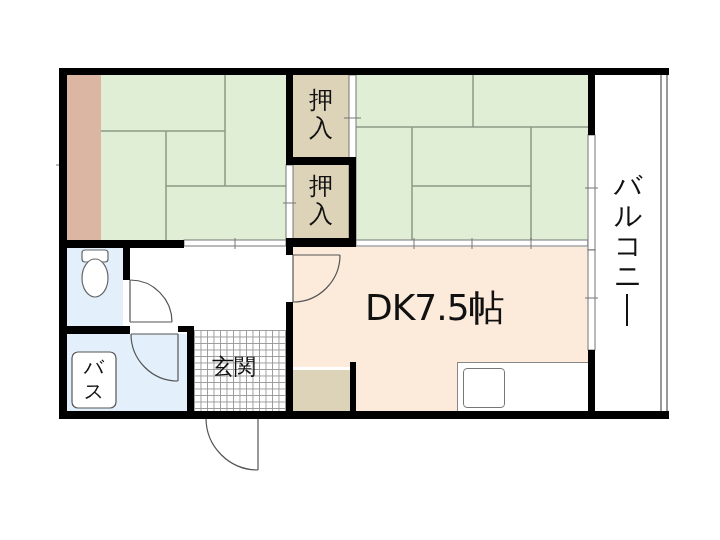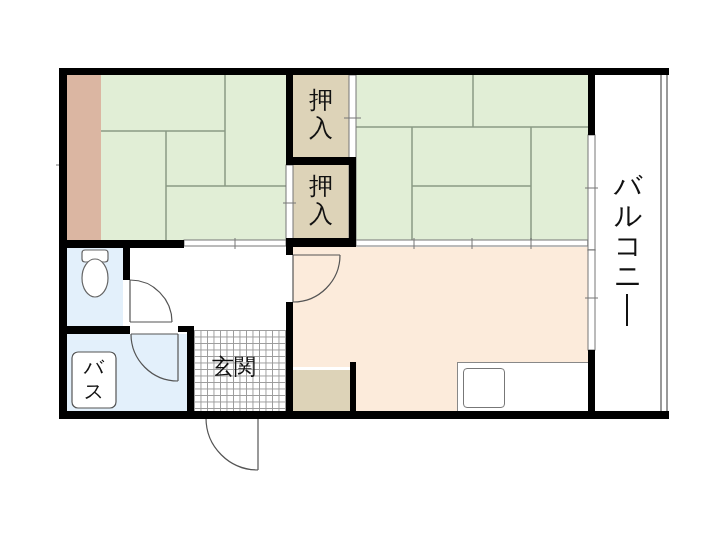--- a/index.html
+++ b/index.html
@@ -116,20 +116,21 @@
   <div class="wall" style="left:350px;top:362px;width:6px;height:57px;"></div>
 
   <div class="label" style="left:303px;top:88px;font-size:24px;text-align:center;width:36px;">
     <div>押</div>
     <div style="margin-top:4px;">入</div>
   </div>
   <div class="label" style="left:303px;top:174px;font-size:24px;text-align:center;width:36px;">
     <div>押</div>
     <div style="margin-top:4px;">入</div>
   </div>
+  <div class="label" style="left:365px;top:290px;font-size:36px;letter-spacing:-1px;">DK7.5帖</div>
   <div class="label" style="left:612px;top:172px;font-size:28px;width:32px;text-align:center;">
     <div style="height:30px;">バ</div>
     <div style="height:30px;">ル</div>
     <div style="height:30px;">コ</div>
     <div style="height:30px;">ニ</div>
     <div style="height:36px;position:relative;">
         <span style="position:absolute;left:14px;top:2px;width:2px;height:32px;background:#111;display:block;"></span>
       </div>
   </div>
   <div class="label" style="left:78px;top:357px;font-size:20px;width:32px;text-align:center;">

